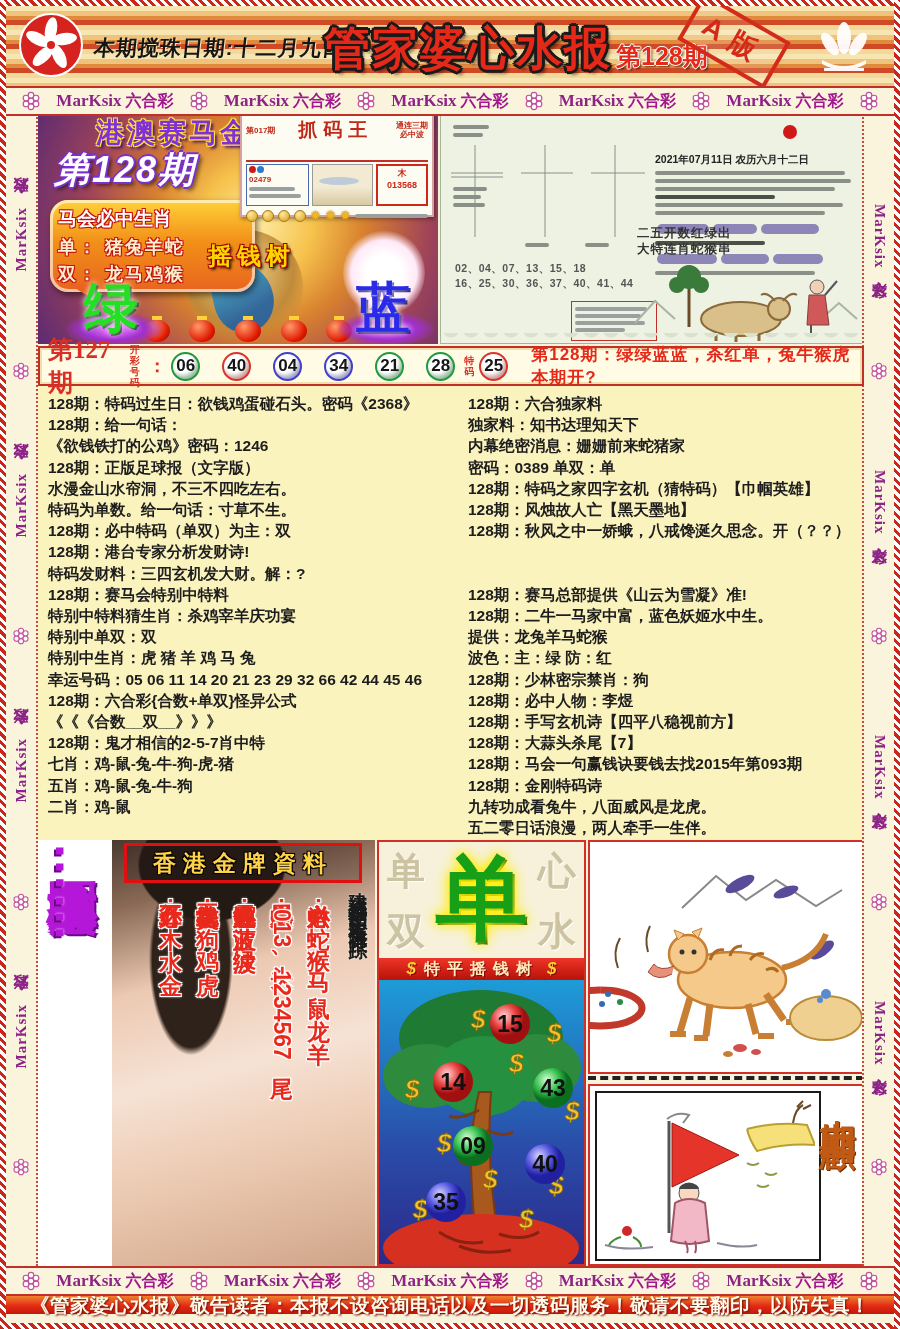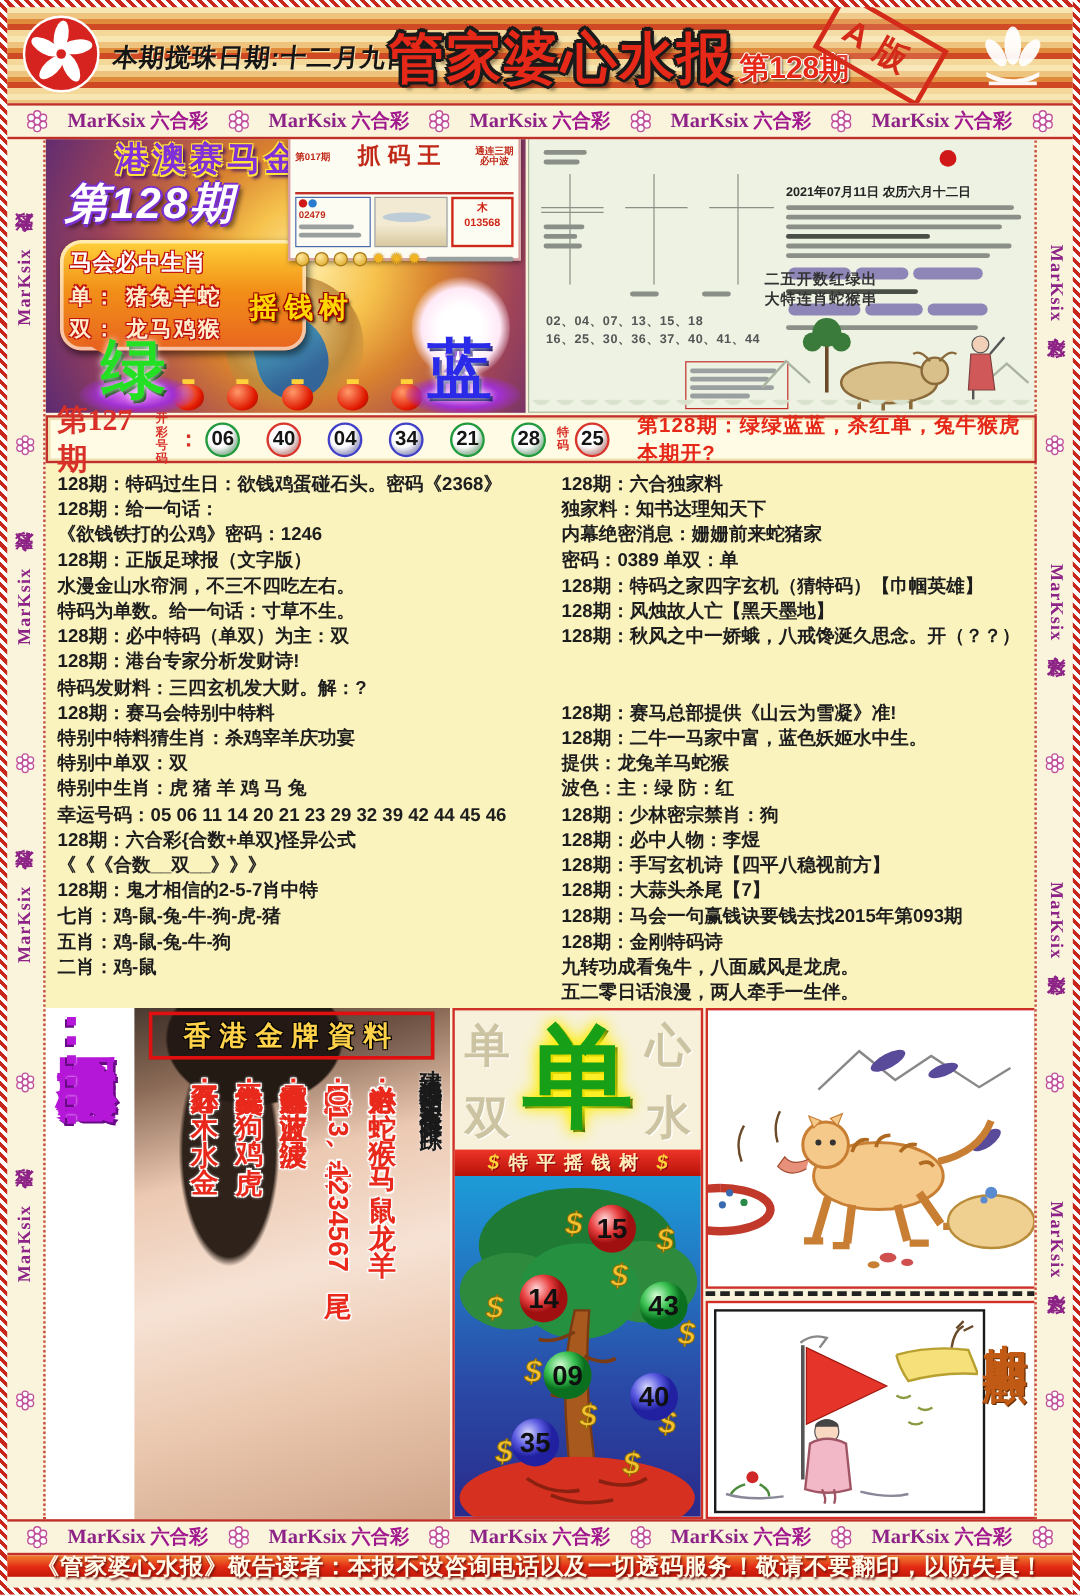--- a/index.html
+++ b/index.html
@@ -623,21 +623,21 @@
         <div>128期：正版足球报（文字版）</div>
         <div>水漫金山水帘洞，不三不四吃左右。</div>
         <div>特码为单数。给一句话：寸草不生。</div>
         <div>128期：必中特码（单双）为主：双</div>
         <div>128期：港台专家分析发财诗!</div>
         <div>特码发财料：三四玄机发大财。解：?</div>
         <div>128期：赛马会特别中特料</div>
         <div>特别中特料猜生肖：杀鸡宰羊庆功宴</div>
         <div>特别中单双：双</div>
         <div>特别中生肖：虎 猪 羊 鸡 马 兔</div>
-        <div>幸运号码：05 06 11 14 20 21 23 29 32 39 42 44 45 46</div>
+        <div>幸运号码：05 06 11 14 20 21 23 29 32 66 42 44 45 46</div>
         <div>128期：六合彩{合数+单双}怪异公式</div>
         <div>《《《合数__双__》》》</div>
         <div>128期：鬼才相信的2-5-7肖中特</div>
         <div>七肖：鸡-鼠-兔-牛-狗-虎-猪</div>
         <div>五肖：鸡-鼠-兔-牛-狗</div>
         <div>二肖：鸡-鼠</div>
       </div>
     <div class="tcol right" id="right-col">
         <div>128期：六合独家料</div>
         <div>独家料：知书达理知天下</div>

